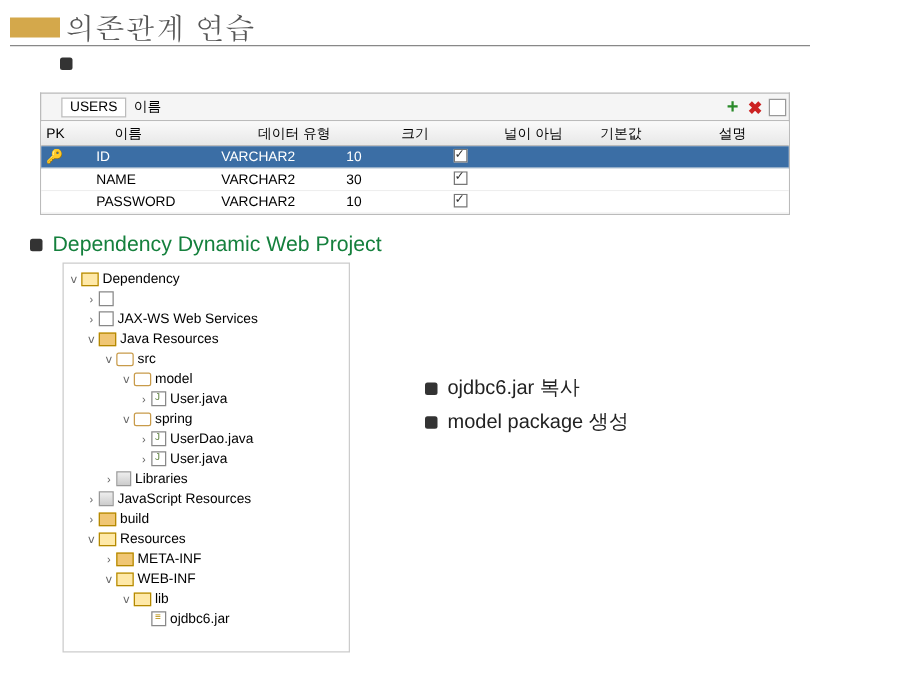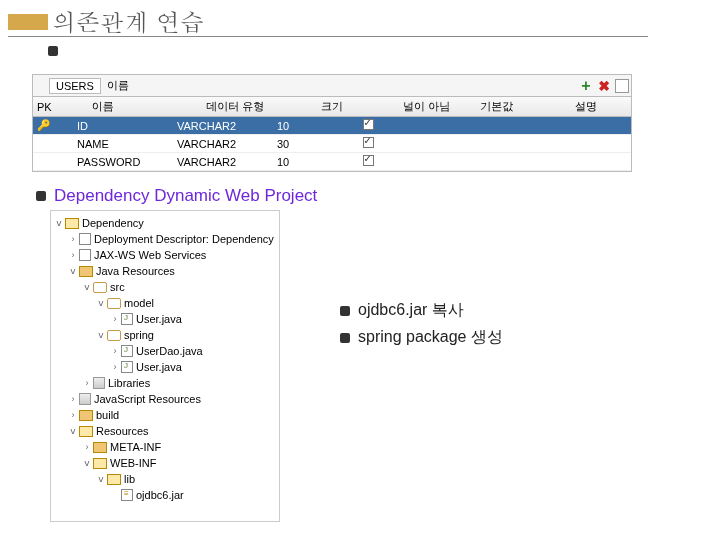--- a/index.html
+++ b/index.html
@@ -25,21 +25,21 @@
   .cell { padding: 0 4px; overflow: hidden; white-space: nowrap; }
   .c-pk { width: 40px; }
   .c-name { width: 100px; }
   .c-type { width: 100px; }
   .c-size { width: 60px; }
   .c-null { width: 70px; text-align: center; }
   .c-def { width: 80px; }
   .c-comm { width: 60px; }
   .chk { display: inline-block; width: 11px; height: 11px; border: 1px solid #777; background: #fff; position: relative; }
   .chk::after { content: "✓"; position: absolute; top: -3px; left: 0; font-size: 10px; color: #333; }
-  .section2 { position: absolute; top: 186px; left: 36px; font-size: 17px; color: #6d28d9; }
+  .section2 { position: absolute; top: 186px; left: 24px; font-size: 17px; color: #15803d; }
   .tree-box { position: absolute; top: 210px; left: 50px; width: 230px; height: 312px; border: 1px solid #ccc; background: #fff; font-size: 11px; padding: 4px 2px; overflow: hidden; }
   .tree-row { display: flex; align-items: center; height: 16px; white-space: nowrap; }
   .tw { display:inline-block; width:12px; text-align:center; color:#666; font-size:9px; }
   .fld { width:14px; height:11px; background:#f0c674; border:1px solid #b58900; margin-right:3px; display:inline-block; }
   .fld.open { background:#ffe9a8; }
   .fld.pkg { background:#fff; border:1px solid #c89b4a; border-radius:2px; }
   .file { width:12px; height:12px; background:#fff; border:1px solid #888; margin-right:3px; display:inline-block; position:relative; }
   .file.j::after { content:"J"; position:absolute; top:-1px; left:2px; font-size:8px; color:#5b7f3c; }
   .file.jar::after { content:"≡"; position:absolute; top:-1px; left:2px; font-size:8px; color:#b58900; }
   .lib { width:12px; height:12px; background:linear-gradient(#eee,#ccc); border:1px solid #999; margin-right:3px; display:inline-block; }
@@ -117,21 +117,20 @@
 <div class="tree-box">
   <div class="tree-row">
       <span class="tw">ⅴ</span>
       <span class="fld open"></span>
       <span>Dependency</span>
     </div>
   <div class="tree-row">
       <span class="ind i1"></span>
       <span class="tw">›</span>
       <span class="file"></span>
-      <span>Deployment Descriptor: Dependency</span>
     </div>
   <div class="tree-row">
       <span class="ind i1"></span>
       <span class="tw">›</span>
       <span class="file"></span>
       <span>JAX-WS Web Services</span>
     </div>
   <div class="tree-row">
       <span class="ind i1"></span>
       <span class="tw">ⅴ</span>
@@ -224,15 +223,15 @@
     </div>
 </div>
 
 <div class="notes">
   <div class="bullet-row">
     <span class="bullet"></span>
     <span>ojdbc6.jar 복사</span>
   </div>
   <div class="bullet-row">
     <span class="bullet"></span>
-    <span>spring  package 생성</span>
+    <span>model package 생성</span>
   </div>
 </div>
 
 </body></html>

